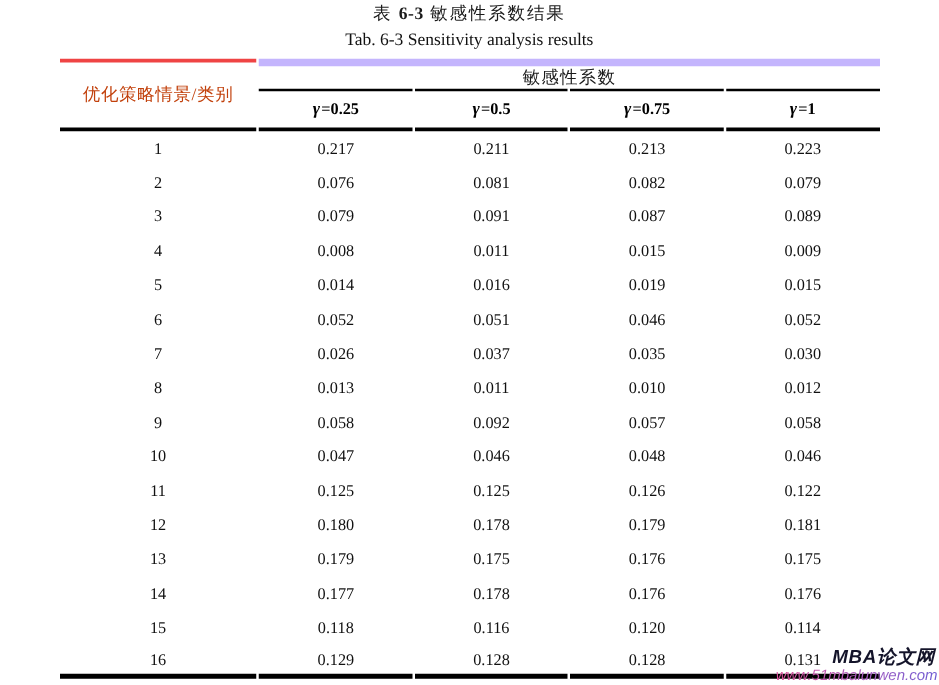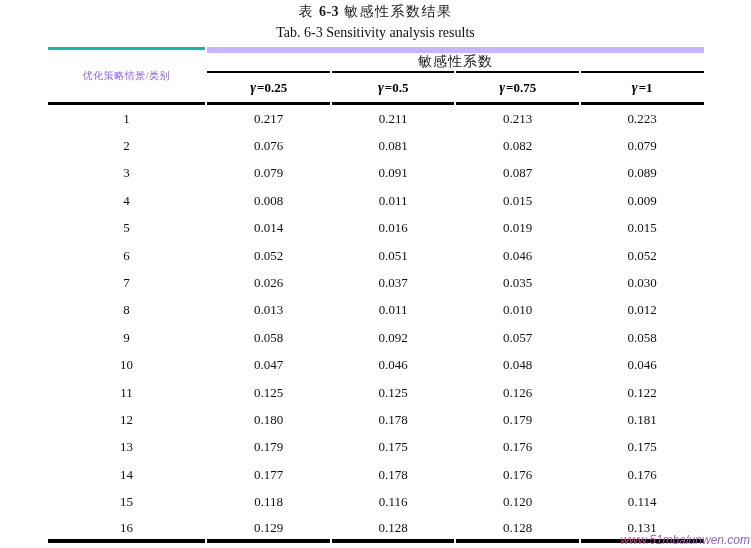--- a/index.html
+++ b/index.html
@@ -39,25 +39,25 @@
   table.sens col.cg { width: 121px; }
   th, td {
     text-align: center;
     vertical-align: middle;
     font-weight: normal;
     padding: 0;
     white-space: nowrap;
     overflow: hidden;
   }
   th.scenario {
-    font-size: 10px;
+    font-size: 14px;
     letter-spacing: 0.5px;
-    border-top: 3px solid #14b8a6;
+    border-top: 3px solid #ef4444;
     border-bottom: 3px solid #000;
-    color: #8b5cf6;
+    color: #c2410c;
   }
   th.group {
     font-size: 14px;
     letter-spacing: 1px;
     height: 24px;
     border-top: 6px solid #c4b5fd;
     color: #1a1a1a;
   }
   th.gcol {
     font-size: 13px;
@@ -239,14 +239,15 @@
         <td>16</td>
         <td>0.129</td>
         <td>0.128</td>
         <td>0.128</td>
         <td>0.131</td>
       </tr>
     </tbody>
 </table>
 
 <div class="watermark">
+  <span class="wm-brand" style="color: rgb(20, 20, 42);">MBA论文网</span>
   <span class="wm-url" style="background: linear-gradient(90deg, rgb(224, 81, 156) 0%, rgb(167, 94, 192) 55%, rgb(109, 90, 210) 100%) text;">www.51mbalunwen.com</span>
 </div>
 
 </body></html>

